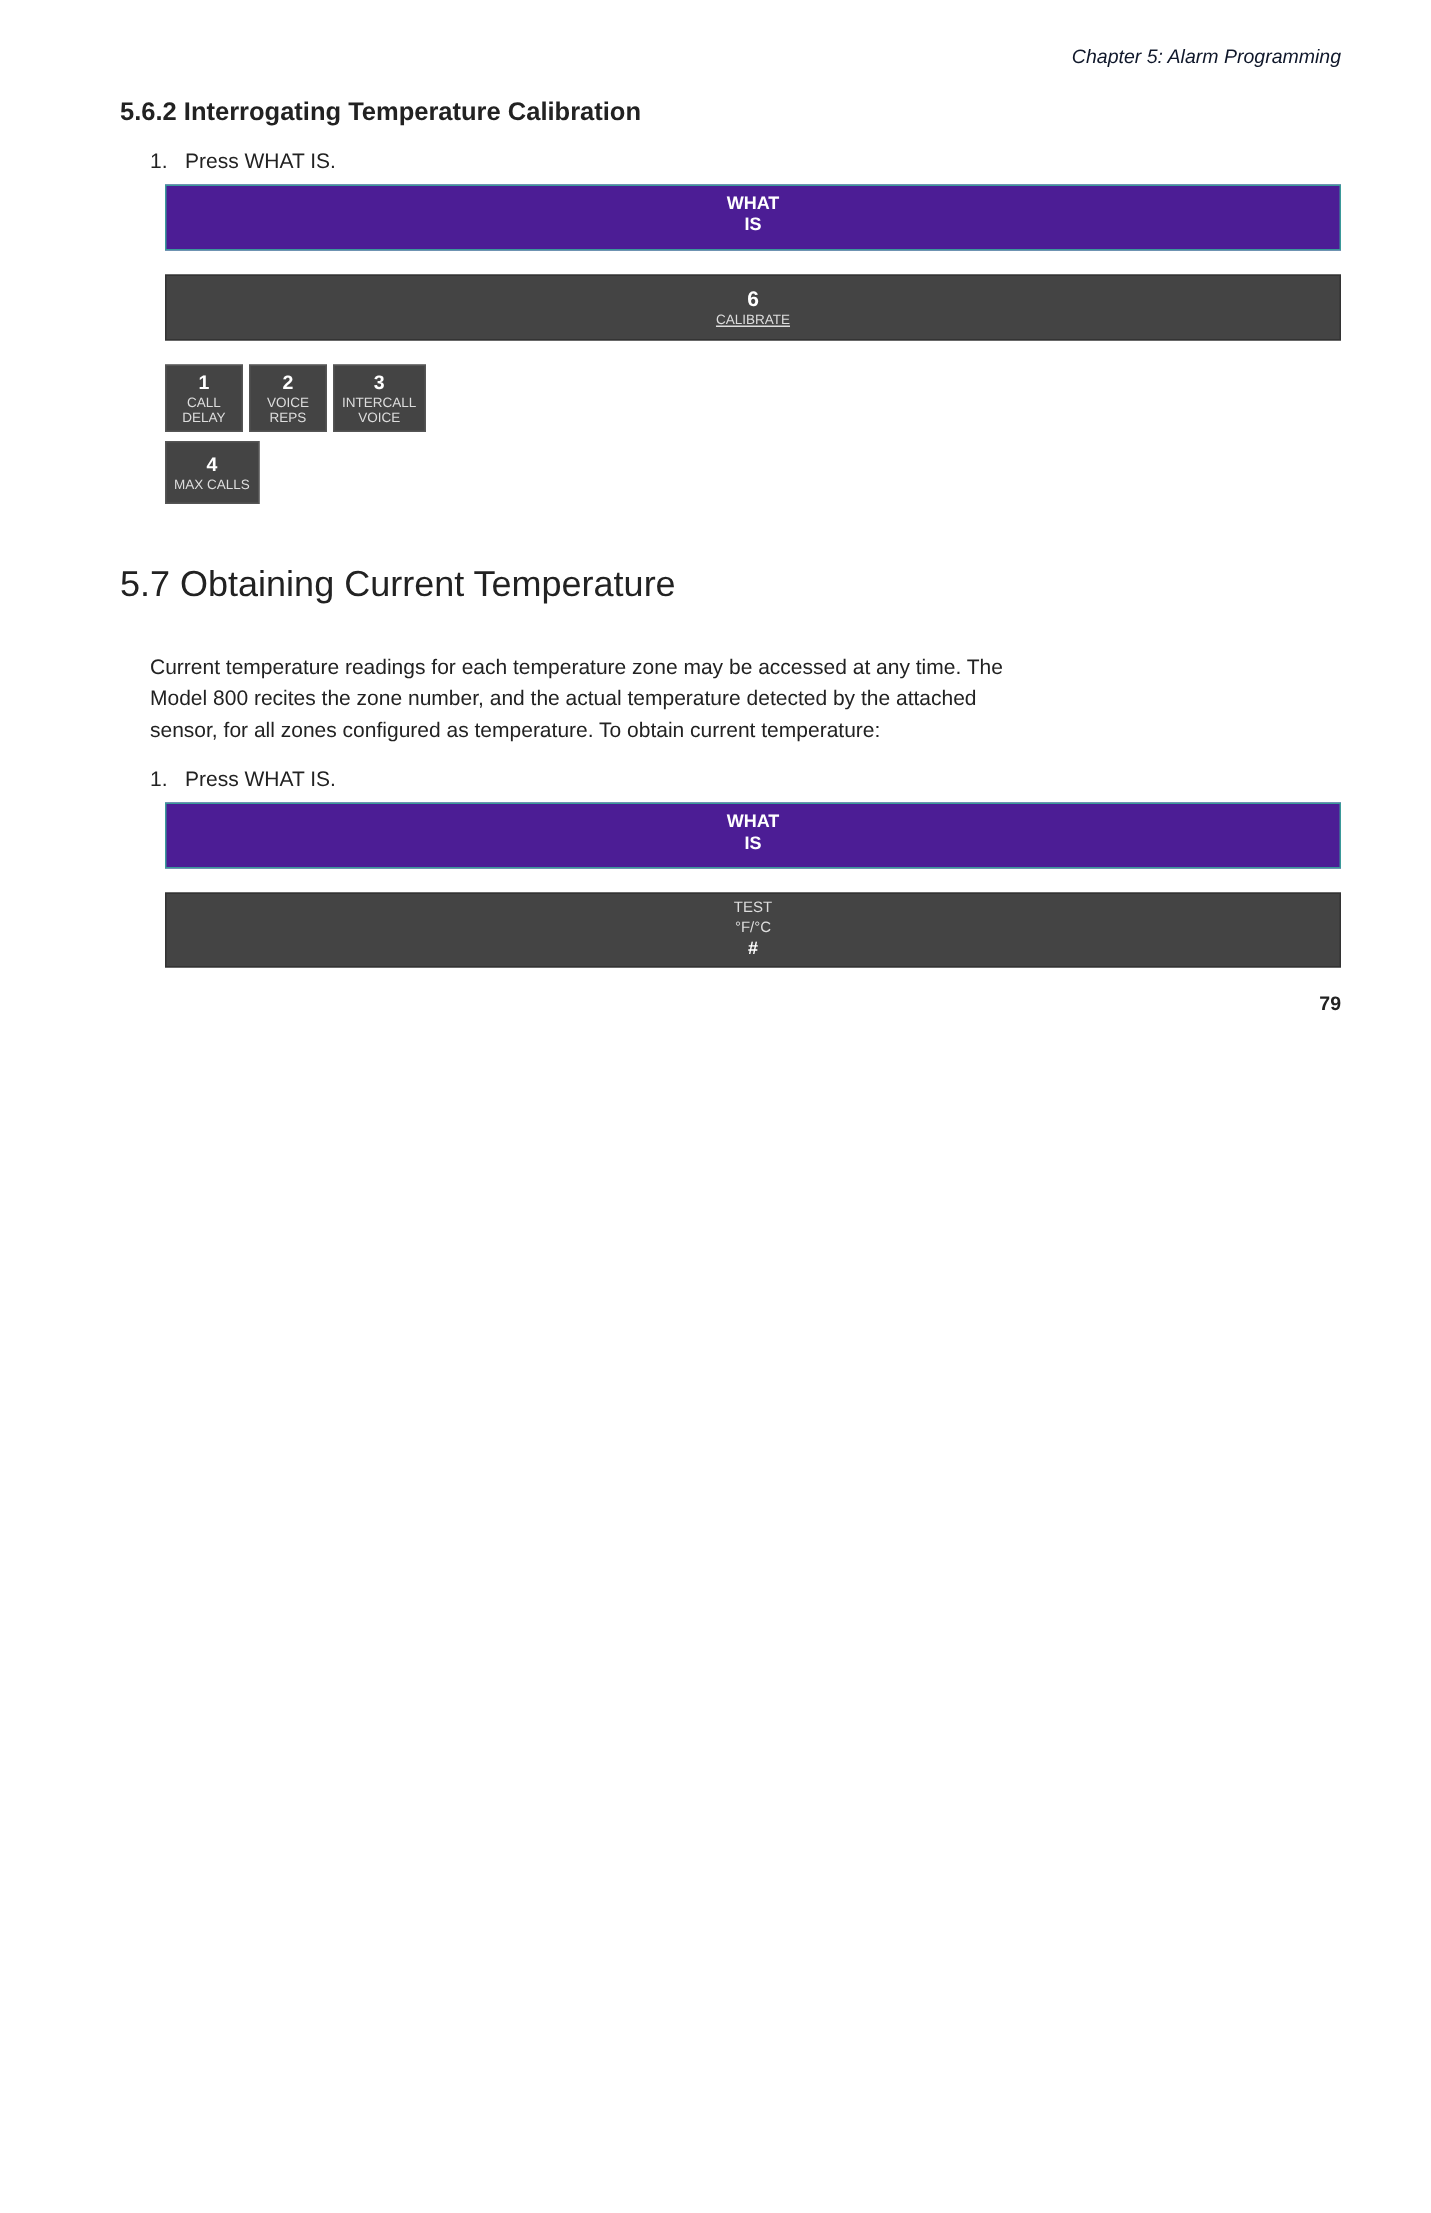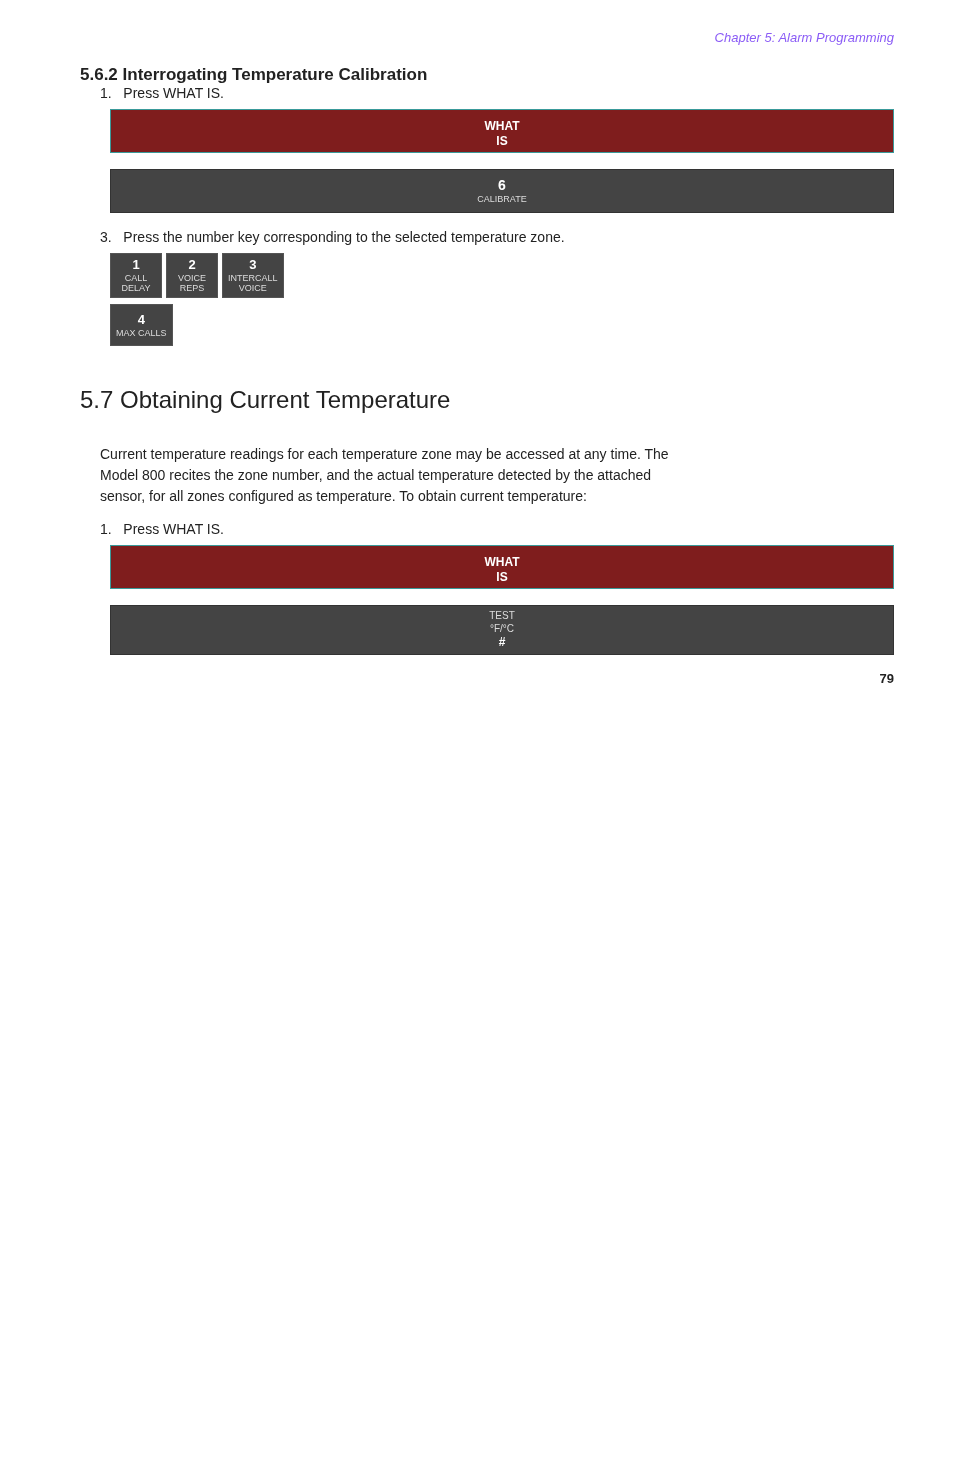--- a/index.html
+++ b/index.html
@@ -11,26 +11,27 @@
       width: 954px;
       min-height: 1475px;
       padding: 30px 60px 40px 80px;
     }
 
     .chapter-header {
       text-align: right;
       font-style: italic;
       font-size: 13px;
       margin-bottom: 20px;
-      color: #8b5cf6;
+      color: #0f172a;
     }
 
     .section-title {
       font-size: 17px;
       font-weight: bold;
+      margin-bottom: 14px;
     }
 
     .section-title-large {
       font-size: 24px;
       font-weight: normal;
       margin-bottom: 30px;
     }
 
     .step-item {
       margin-bottom: 16px;
@@ -115,22 +116,22 @@
       text-align: right;
       font-weight: bold;
       font-size: 13px;
     }
 
     
     .whatis-btn {
       display: inline-flex;
       flex-direction: column;
       align-items: center;
-      justify-content: flex-end;
-      background: #7f1d1d;
+      justify-content: flex-start;
+      background: #4c1d95;
       color: #fff;
       border: 1.5px solid #3a9a9a;
       min-width: 52px;
       min-height: 44px;
       padding: 4px 6px;
       font-size: 12px;
       font-weight: bold;
       text-align: center;
       line-height: 1.2;
     }
@@ -153,20 +154,21 @@
 
     .calibrate-btn .cal-number {
       font-size: 14px;
       font-weight: bold;
       color: #fff;
     }
 
     .calibrate-btn .cal-label {
       font-size: 9px;
       color: #ddd;
+      text-decoration: underline;
     }
 
     
     .test-btn {
       display: inline-flex;
       flex-direction: column;
       align-items: center;
       justify-content: center;
       background: #444;
       color: #fff;
@@ -217,25 +219,20 @@
 <div class="step-item step-indent">
   <div class="key-col" style="margin-left:10px;">
     <div class="calibrate-btn">
       <span class="cal-number">6</span>
       <span class="cal-label">CALIBRATE</span>
     </div>
   </div>
 </div>
 
 <div class="step-item step-indent">
-  <div class="step-label">
-    <span>3.</span>
-    &nbsp;
-    <span>Press the number key corresponding to the selected temperature zone.</span>
-  </div>
 
   <div class="key-row">
     <div class="key-btn dark-bg">
       <span class="key-number">1</span>
       <span class="key-label">CALL</span>
       <span class="key-label">DELAY</span>
     </div>
     <div class="key-btn dark-bg">
       <span class="key-number">2</span>
       <span class="key-label">VOICE</span>

